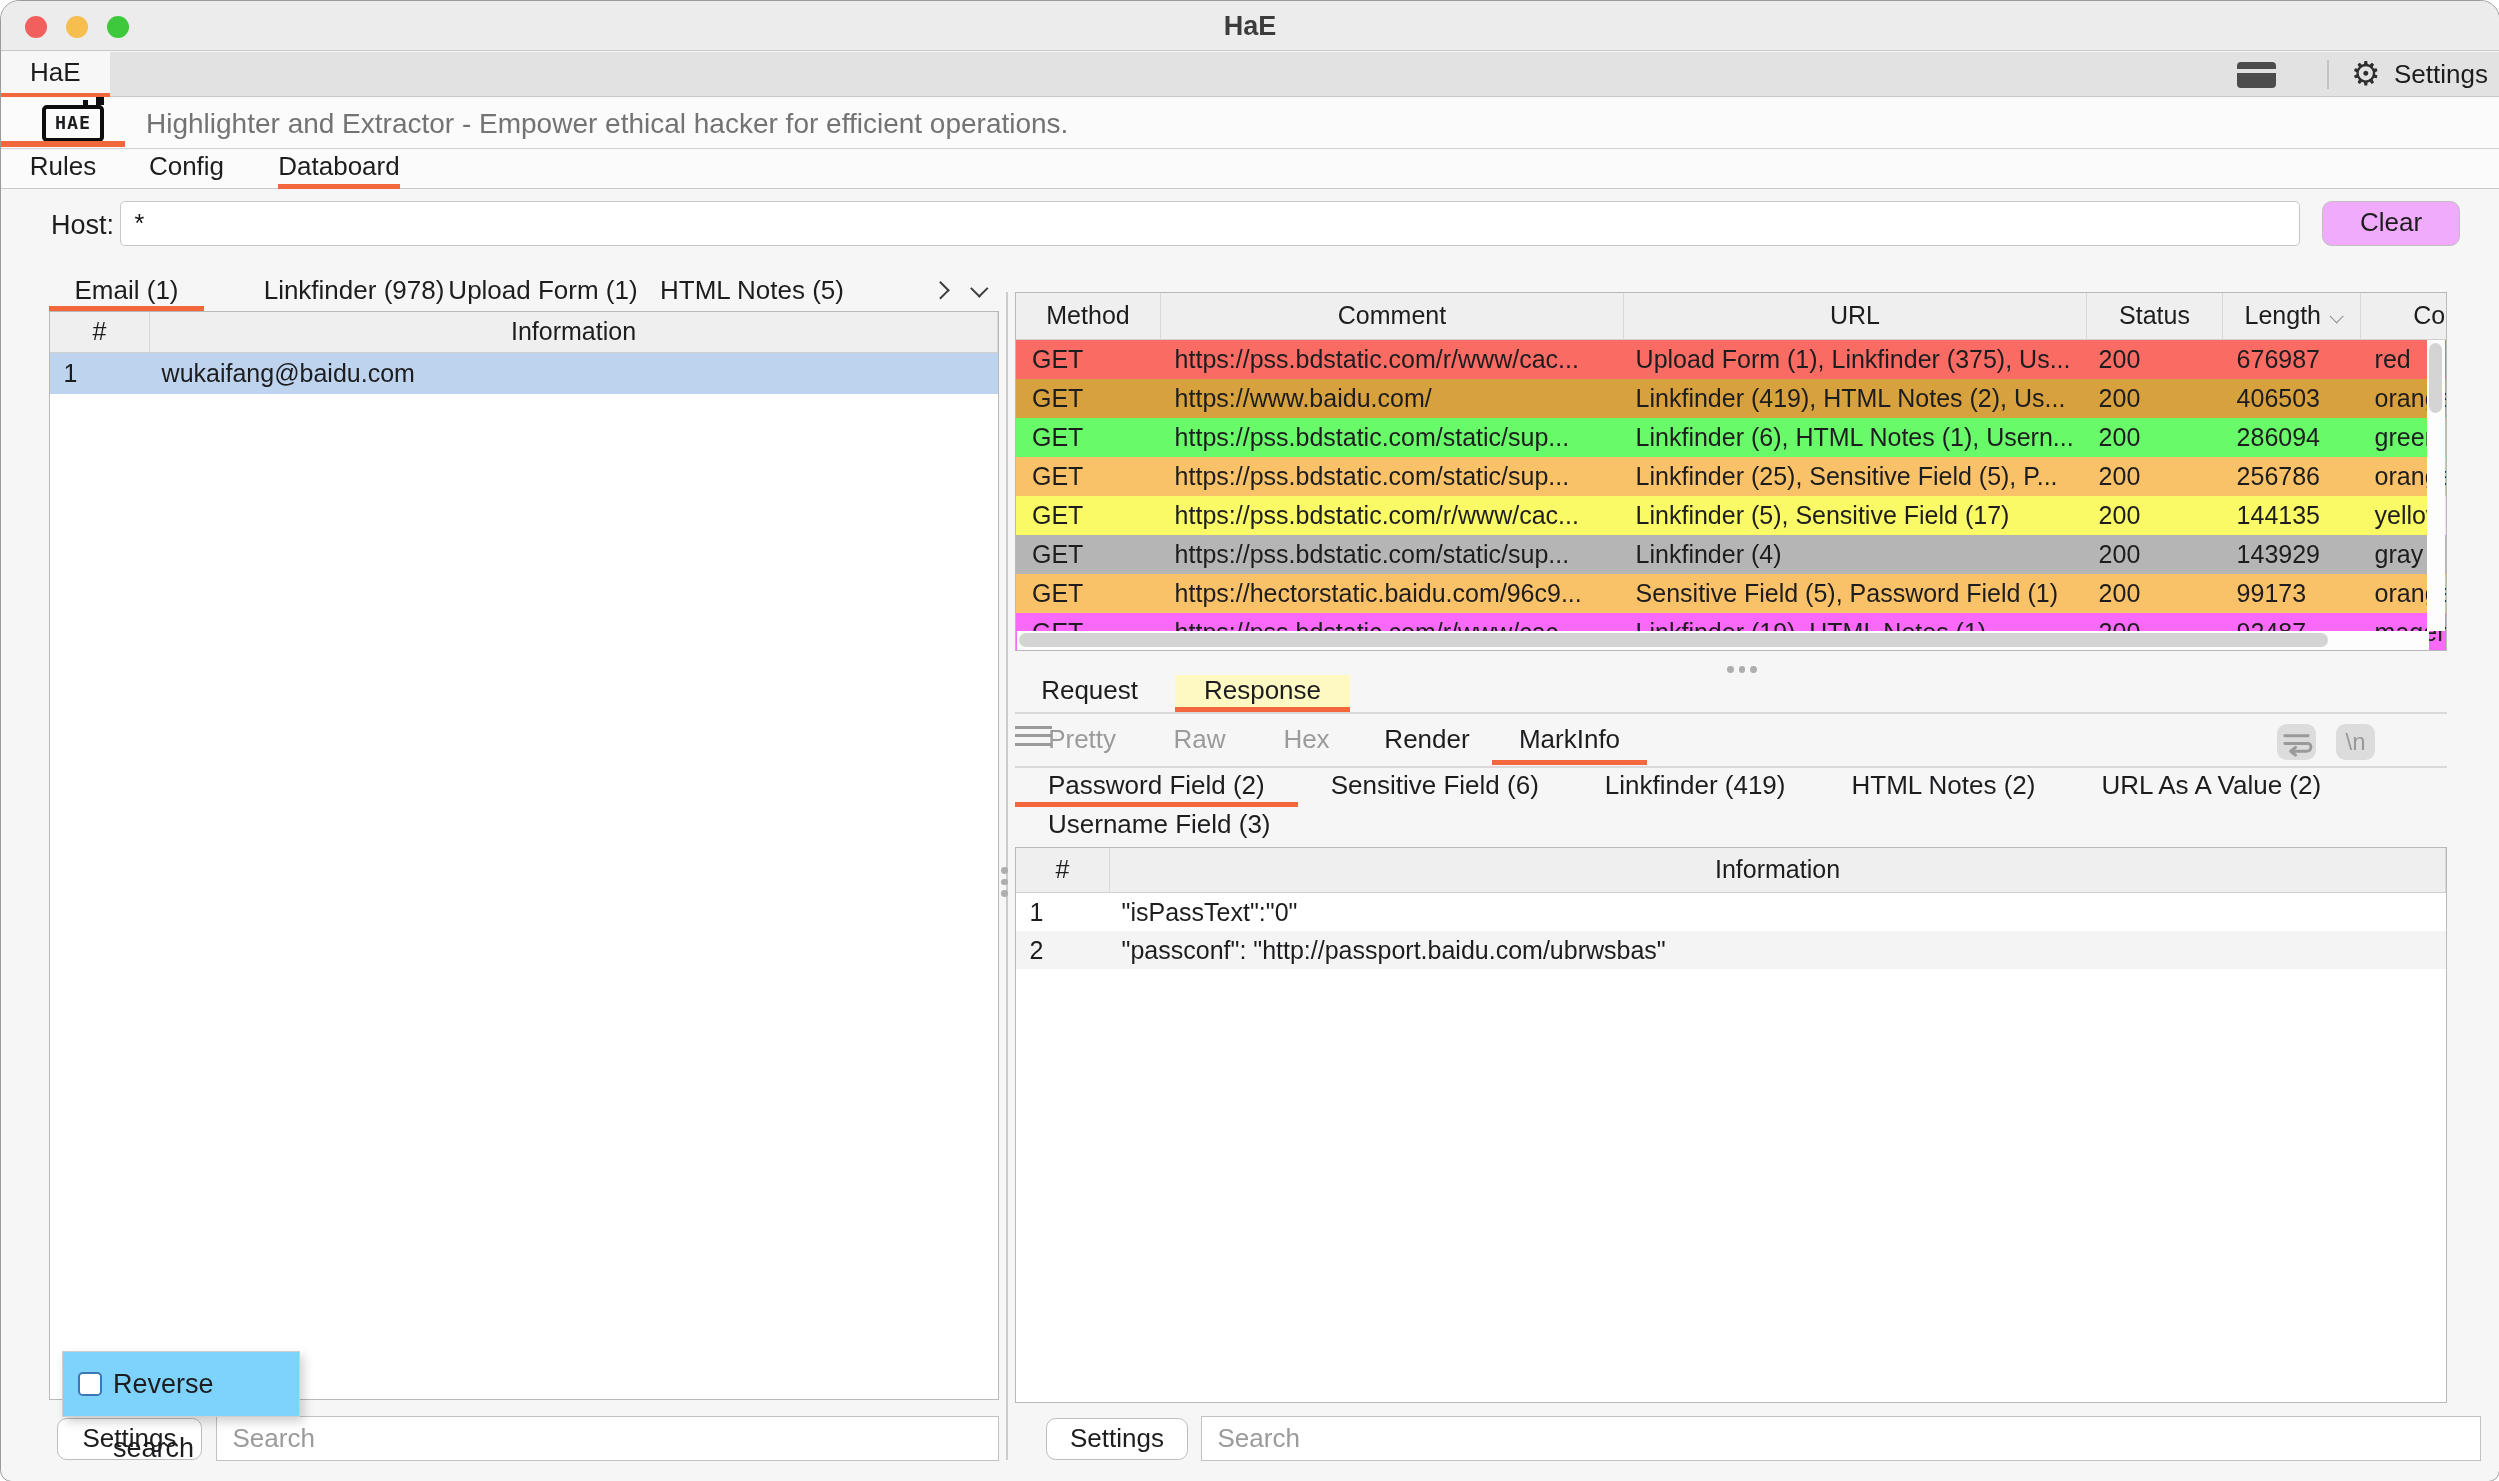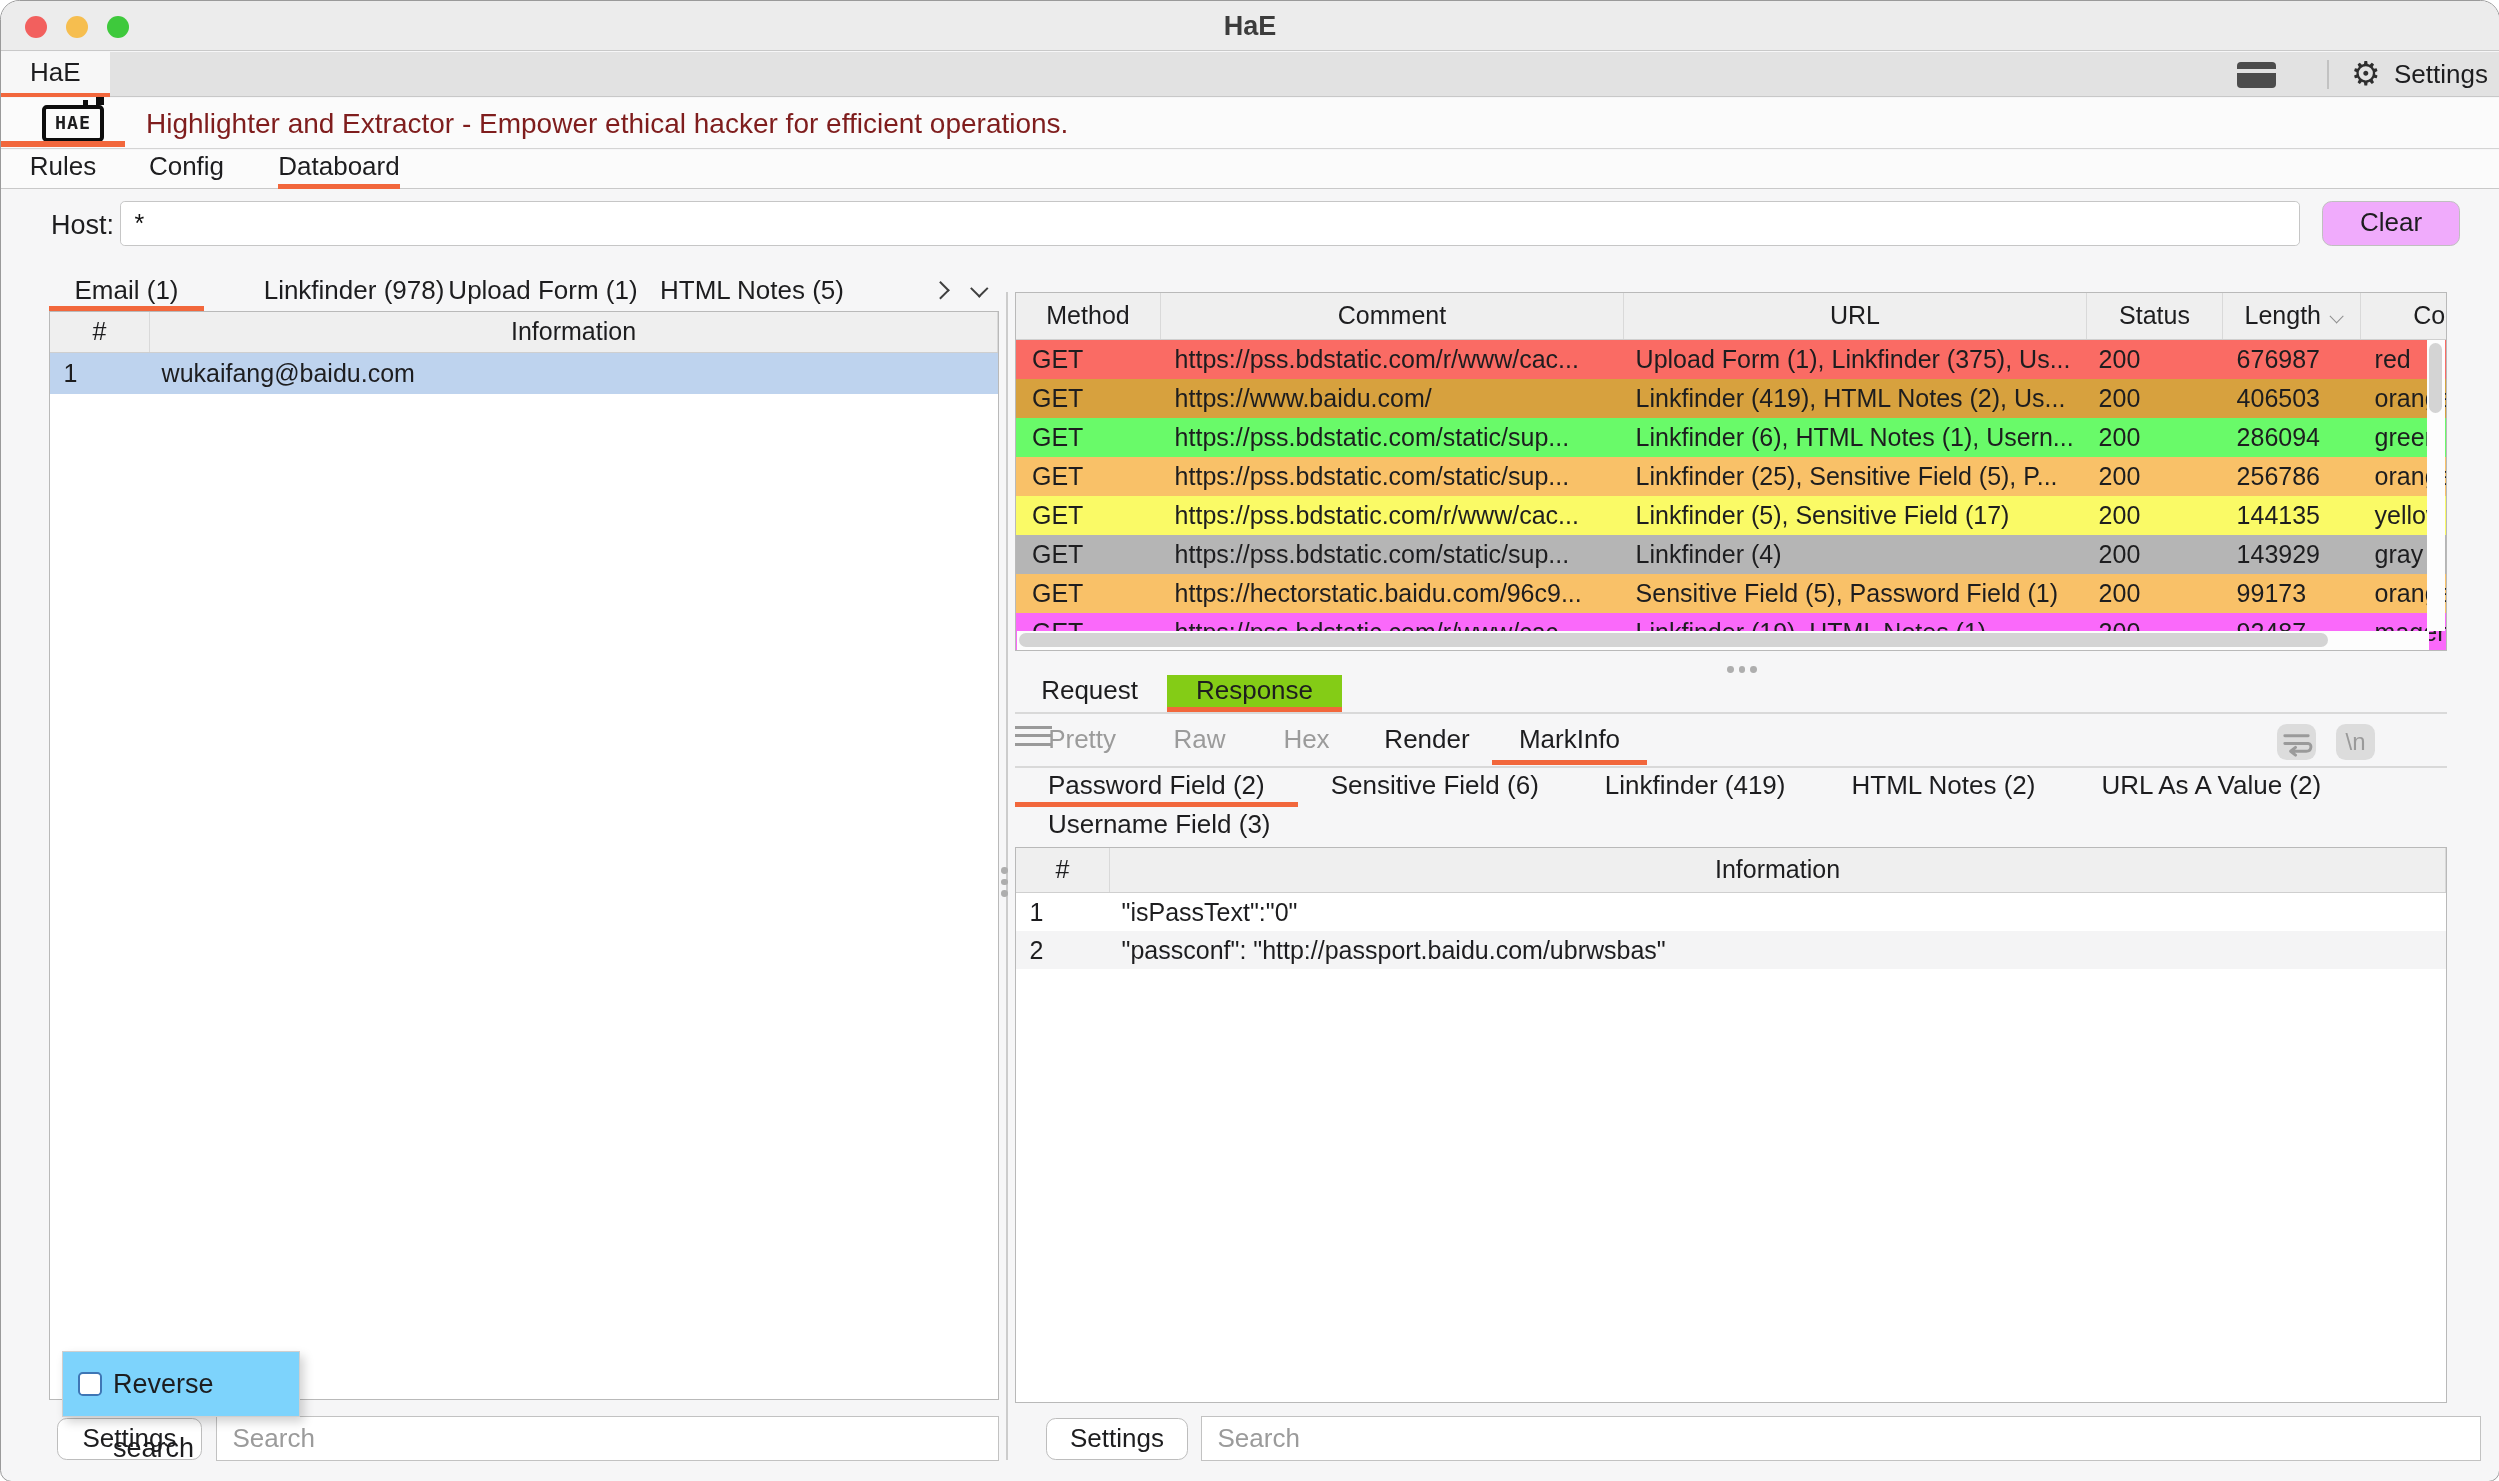--- a/index.html
+++ b/index.html
@@ -34,21 +34,21 @@
   .banner { position:absolute; left:0; top:97px; width:100%; height:51px;
             background:#fbfbfb; border-bottom:1px solid #d4d4d4; }
   .logo { position:absolute; left:41px; top:6.8px; width:62px; height:37px;
           border:4.8px solid #0d0d0d; border-radius:4.8px; text-align:center; }
   .logo span { font-family:"DejaVu Sans Mono", monospace; font-weight:bold; font-size:18.4px;
                line-height:27px; letter-spacing:1px; }
   .logo::before { content:""; position:absolute; right:-3.9px; top:-11.6px; width:7.8px; height:7.8px; background:#0d0d0d; }
   .logo::after  { content:""; position:absolute; right:11.6px; top:-8.7px; width:5.8px; height:5.8px; background:#0d0d0d; }
   .logo-underline { position:absolute; left:0; top:43px; width:124px; height:5.8px; background:#f2673c; }
   .subtitle { position:absolute; left:145px; top:0; height:51px; line-height:51px;
-              font-size:28px; color:#7f1d1d; }
+              font-size:28px; color:#737373; }
 
   
   .navrow { position:absolute; left:0; top:149px; width:100%; height:39px;
             background:#fbfbfb; border-bottom:1px solid #c9c9c9; }
   .nav-tab { position:absolute; top:0; height:39px; line-height:33px; font-size:26px; text-align:center;
              border-bottom:5.8px solid transparent; cursor:default; }
   .nav-rules { left:17.5px; width:89px; }
   .nav-config { left:136px; width:99px; }
   .nav-databoard { left:277px; width:122px; }
   .nav-tab.active { border-bottom-color:#f2673c; }
@@ -119,21 +119,21 @@
                     background:#d4d4d4; border-radius:7.8px; }
   .vscroll { position:absolute; left:2426px; top:339px; width:18.4px; height:291px; background:#fdfdfd; }
   .vscroll .thumb { position:absolute; left:1.9px; top:2.9px; width:13.6px; height:70px;
                     background:#d4d4d4; border-radius:6.8px; }
 
   
   .rr-row { position:absolute; left:1014px; top:674px; width:1432px; height:37px; }
   .rr-tab { position:absolute; top:0; height:37px; line-height:31px; text-align:center;
             font-size:26px; border-bottom:5.8px solid transparent; }
   .rr-request { left:11.6px; width:126px; }
-  .rr-response { left:152px; width:175px; background:#84cc16; }
+  .rr-response { left:160px; width:175px; background:#fef9c3; }
   .rr-tab.active { border-bottom-color:#f2673c; }
   .divline { position:absolute; left:1014px; height:1.9px; width:1432px; background:#d9d9d9; }
   .dl1 { top:711px; } .dl2 { top:765px; }
 
   .mode-row { position:absolute; left:1014px; top:719px; width:1432px; height:45px; }
   .mode { position:absolute; top:0; height:45px; line-height:39px; font-size:26px;
           text-align:center; border-bottom:5.8px solid transparent; }
   .mode.dim { color:#9b9b9b; }
   .md0 { left:13.6px; width:107px; } .md1 { left:140px; width:89px; } .md2 { left:248px; width:87px; }
   .md3 { left:349px; width:126px; } .md4 { left:477px; width:155px; }

